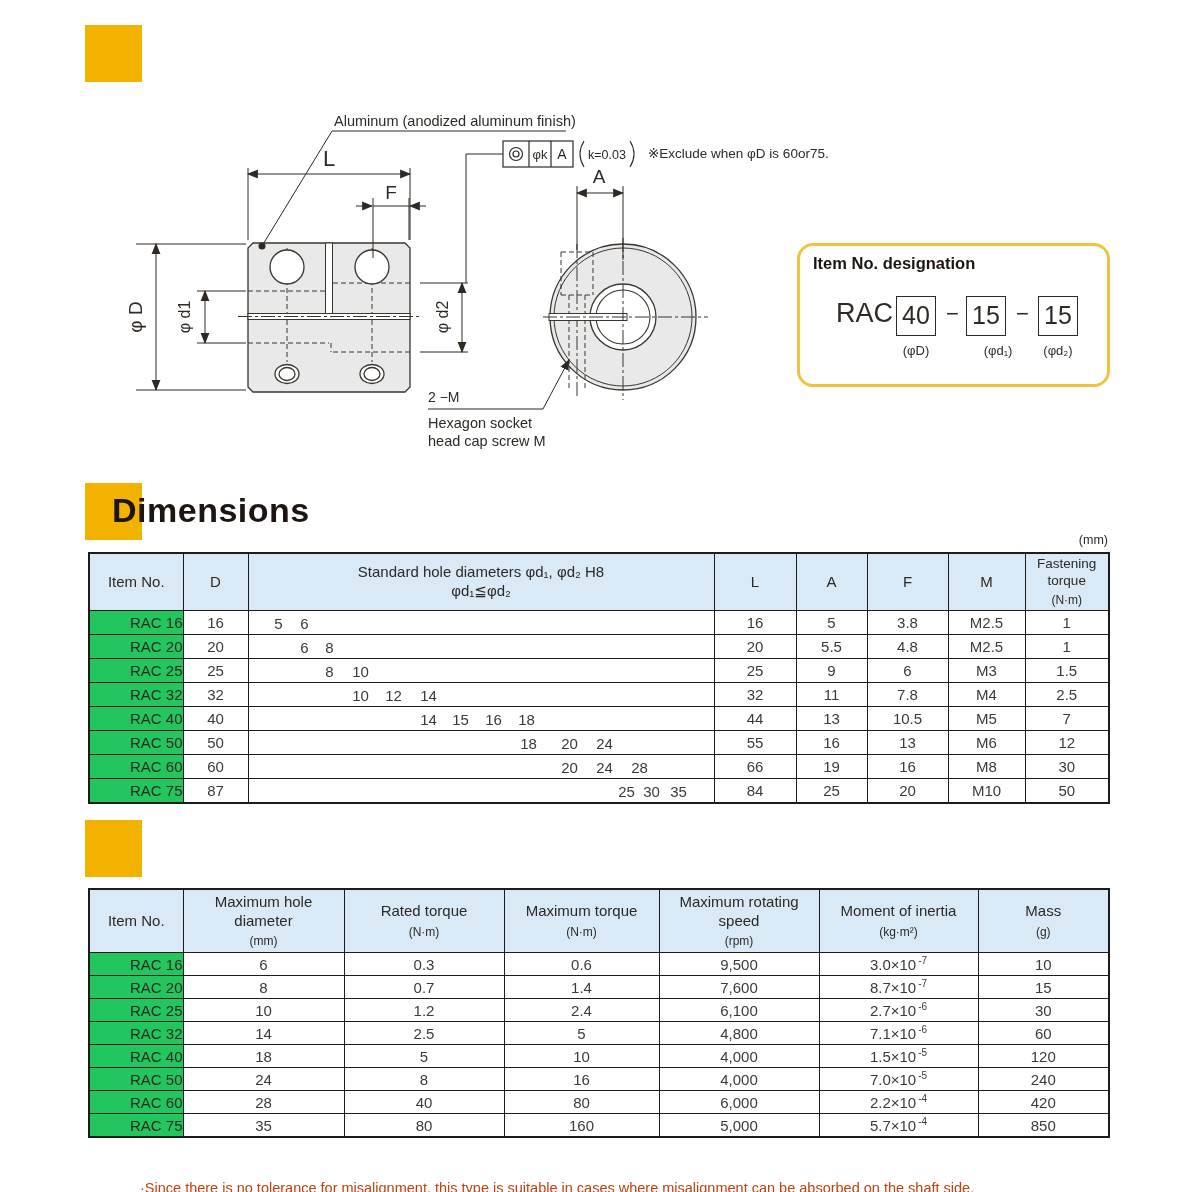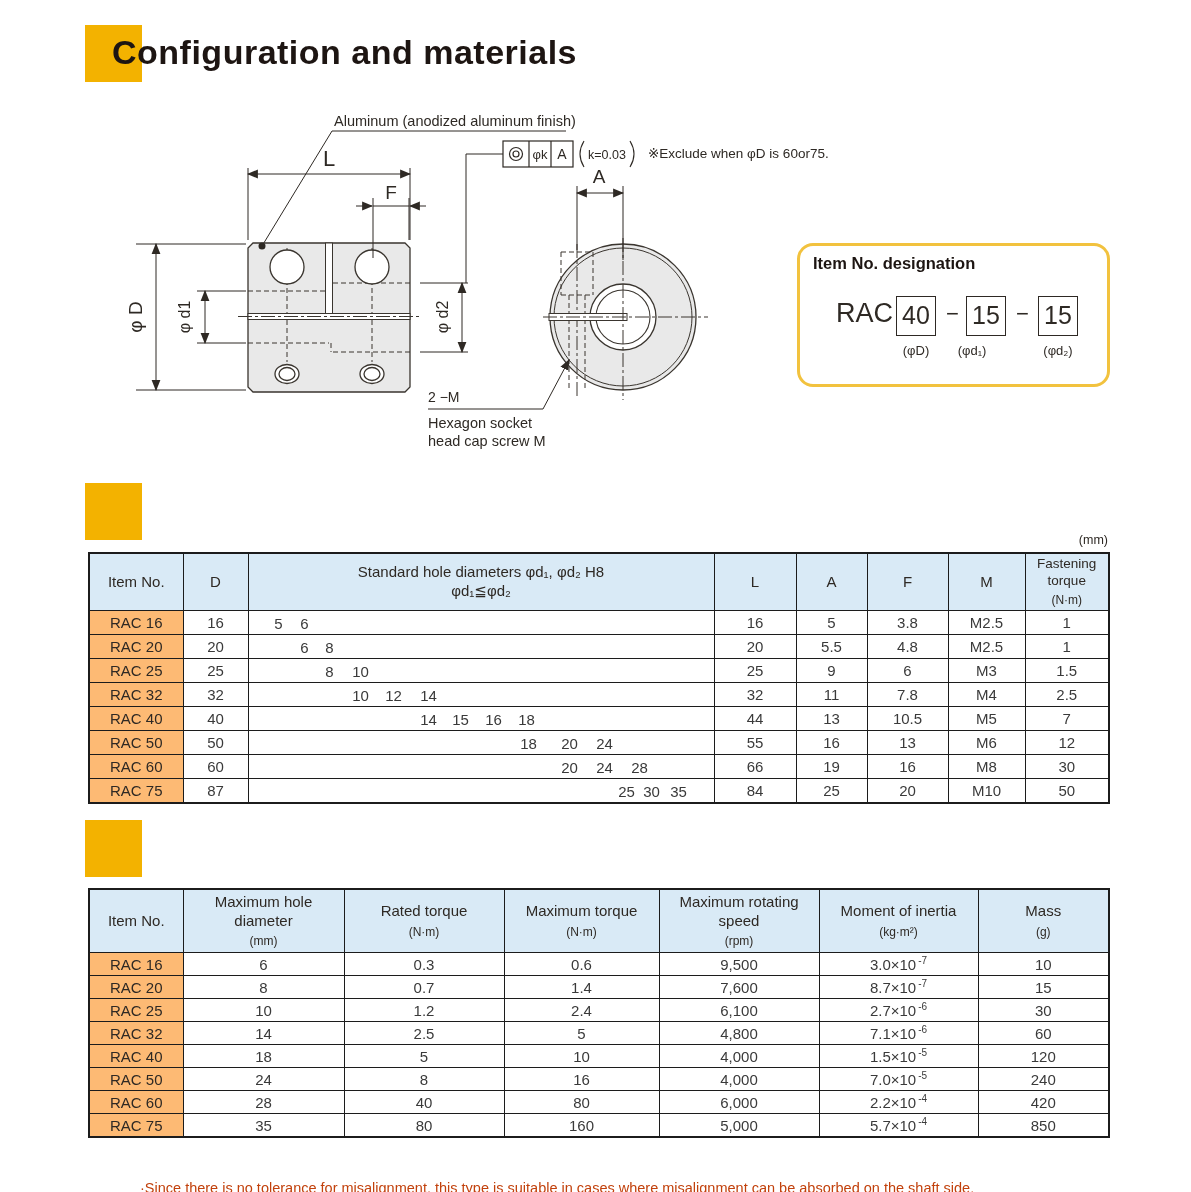--- a/index.html
+++ b/index.html
@@ -36,36 +36,35 @@
   table{border-collapse:collapse;table-layout:fixed;background:#fff;}
   #dims-table{position:absolute;left:88px;top:552px;width:1020px;border:2px solid #1c1c1c;}
   #spec-table{position:absolute;left:88px;top:888px;width:1020px;border:2px solid #1c1c1c;}
   th,td{border:1px solid #1c1c1c;padding:0;text-align:center;vertical-align:middle;}
   th{background:#D9EAF6;font-weight:normal;font-size:15px;color:#2e2924;line-height:1.25;}
   td{font-size:15px;color:#3a3a3a;}
   #dims-table td{height:23px;}
   #spec-table td{height:22px;}
   #dims-table th{height:56px;}
   #spec-table th{height:62px;}
-  td.item-cell{background:#fdba74;color:#2e2924;}
+  td.item-cell{background:#22c55e;color:#2e2924;text-align:right;}
   th .unit{font-size:12px;display:block;margin-top:4px;}
   th.small{font-size:13.5px;}
   td.holes{position:relative;}
   .holewrap{position:relative;width:100%;height:23px;}
   .holewrap span{position:absolute;top:50%;transform:translate(-50%,-50%);font-size:15px;color:#3a3a3a;}
   sup.exp{font-size:10px;margin-left:2px;color:#3a3a3a;}
 
   #footer-note{position:absolute;left:92px;top:1180px;width:1050px;font-size:14.5px;color:#c2410c;margin-left:48px;}
 </style>
 </head>
 <body>
 
 <div class="sec" id="sec-config">
   <div class="sq"></div>
-  <h2>Configuration and materials</h2>
 </div>
 
 <svg id="drawing" viewBox="0 0 1191 470">
   <defs>
     <marker id="ah" viewBox="0 0 10 10" refX="9" refY="5" markerWidth="11" markerHeight="11" markerUnits="userSpaceOnUse" orient="auto-start-reverse">
       <path d="M0,1 L10,5 L0,9 z" fill="#2e2924"></path>
     </marker>
   </defs>
 
   <g stroke="#3a352f" fill="none" stroke-width="1.3">
@@ -194,26 +193,27 @@
 
 <div id="item-box">
   <div class="ib-title">Item No. designation</div>
   <div class="ib-prefix">RAC</div>
   <div class="ib-val" style="left:96px;">40</div>
   <div class="ib-dash" style="left:146px;">−</div>
   <div class="ib-val" style="left:166px;">15</div>
   <div class="ib-dash" style="left:216px;">−</div>
   <div class="ib-val" style="left:238px;">15</div>
   <div class="ib-lbl" style="left:76px;">(φD)</div>
-  <div class="ib-lbl" style="left:132px;">(φd₁)</div>
+  <div class="ib-lbl" style="left:158px;">(φd₁)</div>
   <div class="ib-lbl" style="left:218px;">(φd₂)</div>
 </div>
 
 <div class="sec" id="sec-dims">
   <div class="sq"></div>
+  <h2>Dimensions</h2>
 </div>
 <div class="unit-note">(mm)</div>
 
 <table id="dims-table">
   <colgroup>
     <col style="width:94px">
       <col style="width:65px">
       <col style="width:466px">
       <col style="width:82px">
     <col style="width:71px">

